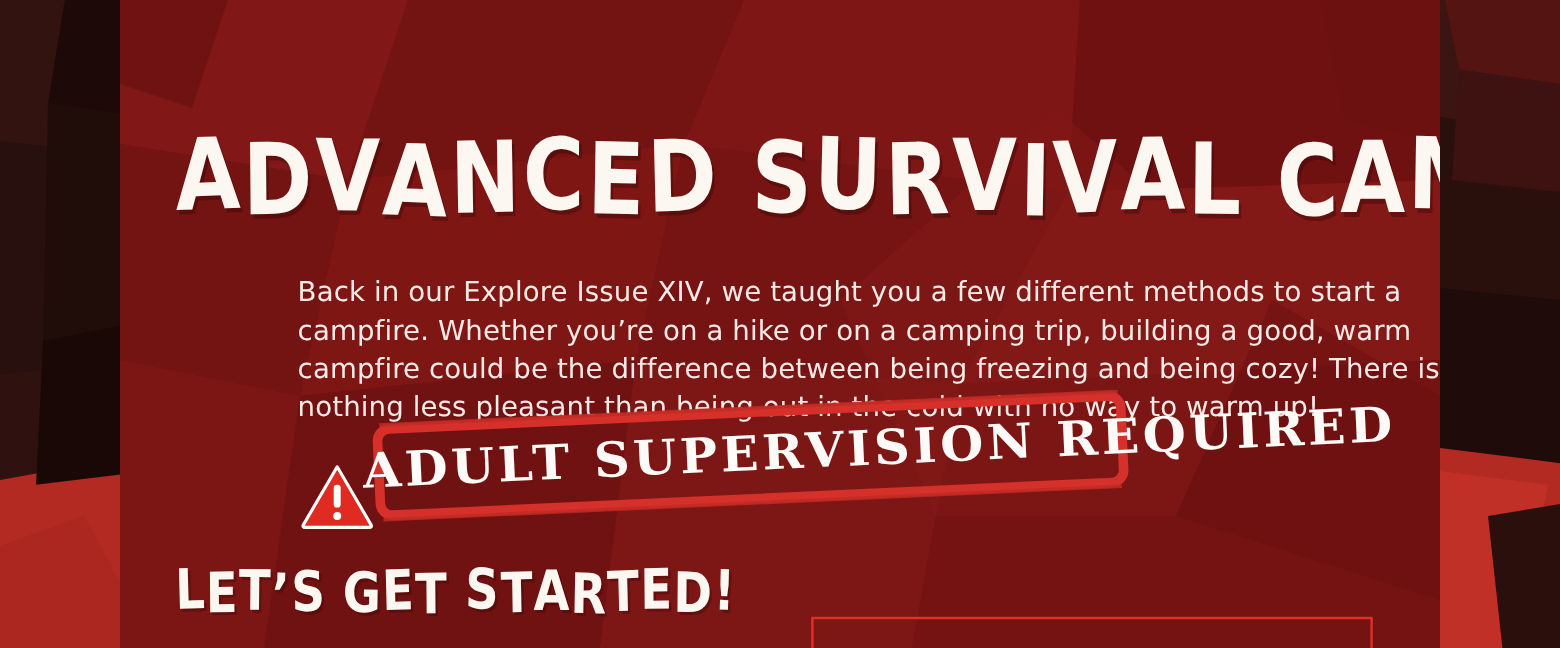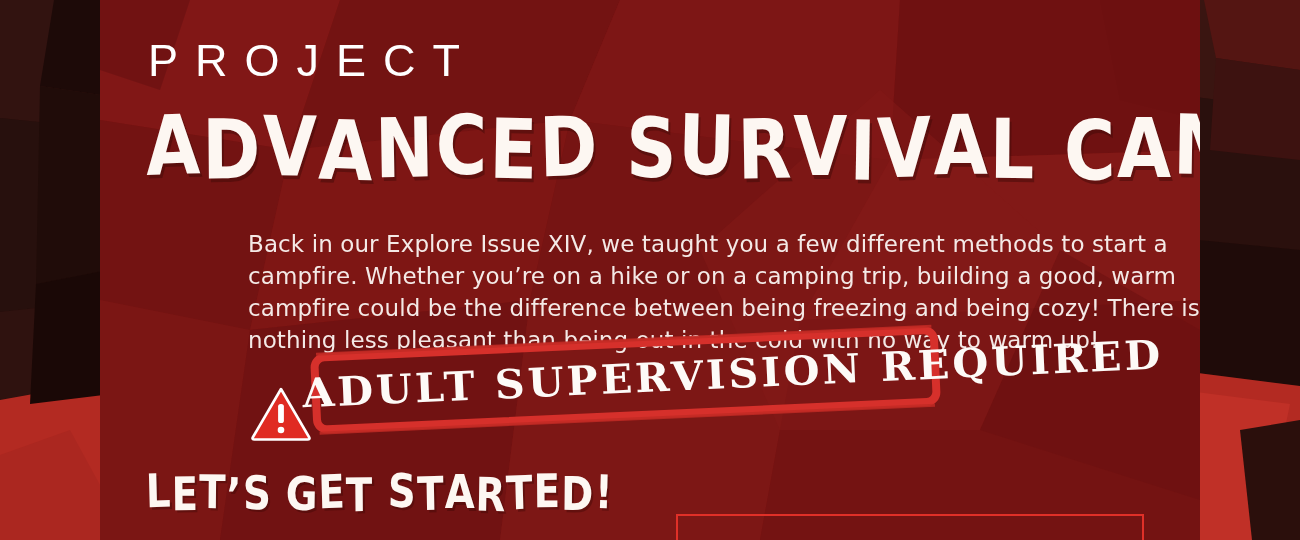--- a/index.html
+++ b/index.html
@@ -177,21 +177,20 @@
       <polygon points="430,300 700,320 660,540 400,540" fill="#7d1715"></polygon>
       <polygon points="700,320 1100,300 1100,540 660,540" fill="#741312"></polygon>
       <polygon points="600,250 780,90 960,250 880,430 680,430" fill="#841a18" opacity="0.55"></polygon>
       <polygon points="880,430 960,250 1100,330 1100,500" fill="#6d1111" opacity="0.6"></polygon>
       <polygon points="0,0 90,0 60,90 0,70" fill="#6b1111" opacity="0.7"></polygon>
       <polygon points="1000,0 1100,0 1100,120 1020,100" fill="#6c1111" opacity="0.6"></polygon>
     </svg>
 
     <div class="content">
 
-      <div class="kicker">PROJECT</div>
 
       <div class="title" id="title-el"><span class="ch" style="transform: rotate(-1.65deg) translateY(-2.2px);">A</span><span class="ch" style="transform: rotate(-0.55deg) translateY(1.1px);">D</span><span class="ch" style="transform: rotate(0.55deg) translateY(-1.1px);">V</span><span class="ch" style="transform: rotate(1.65deg) translateY(2.2px);">A</span><span class="ch" style="transform: rotate(-1.1deg) translateY(0px);">N</span><span class="ch" style="transform: rotate(0deg) translateY(-2.2px);">C</span><span class="ch" style="transform: rotate(1.1deg) translateY(1.1px);">E</span><span class="ch" style="transform: rotate(-1.65deg) translateY(-1.1px);">D</span><span class="ch">&nbsp;</span><span class="ch" style="transform: rotate(0.55deg) translateY(0px);">S</span><span class="ch" style="transform: rotate(1.65deg) translateY(-2.2px);">U</span><span class="ch" style="transform: rotate(-1.1deg) translateY(1.1px);">R</span><span class="ch" style="transform: rotate(0deg) translateY(-1.1px);">V</span><span class="ch" style="transform: rotate(1.1deg) translateY(2.2px);">I</span><span class="ch" style="transform: rotate(-1.65deg) translateY(0px);">V</span><span class="ch" style="transform: rotate(-0.55deg) translateY(-2.2px);">A</span><span class="ch" style="transform: rotate(0.55deg) translateY(1.1px);">L</span><span class="ch">&nbsp;</span><span class="ch" style="transform: rotate(-1.1deg) translateY(2.2px);">C</span><span class="ch" style="transform: rotate(0deg) translateY(0px);">A</span><span class="ch" style="transform: rotate(1.1deg) translateY(-2.2px);">M</span></div>
 
       <p class="para">Back in our Explore Issue XIV, we taught you a few different methods to start a campfire. Whether you’re on a hike or on a camping trip, building a good, warm campfire could be the difference between being freezing and being cozy! There is nothing less pleasant than being out in the cold with no way to warm up!</p>
 
       <div class="warn-row">
 
         <svg class="warn-tri" viewBox="0 0 62 56">
           <path d="M31 3 L59 51 Q60.5 53.5 57.5 53.5 L4.5 53.5 Q1.5 53.5 3 51 Z" fill="#e02b22" stroke="#ffffff" stroke-width="2.6" stroke-linejoin="round"></path>
           <rect x="28.1" y="18" width="5.8" height="19" rx="2.6" fill="#ffffff"></rect>

